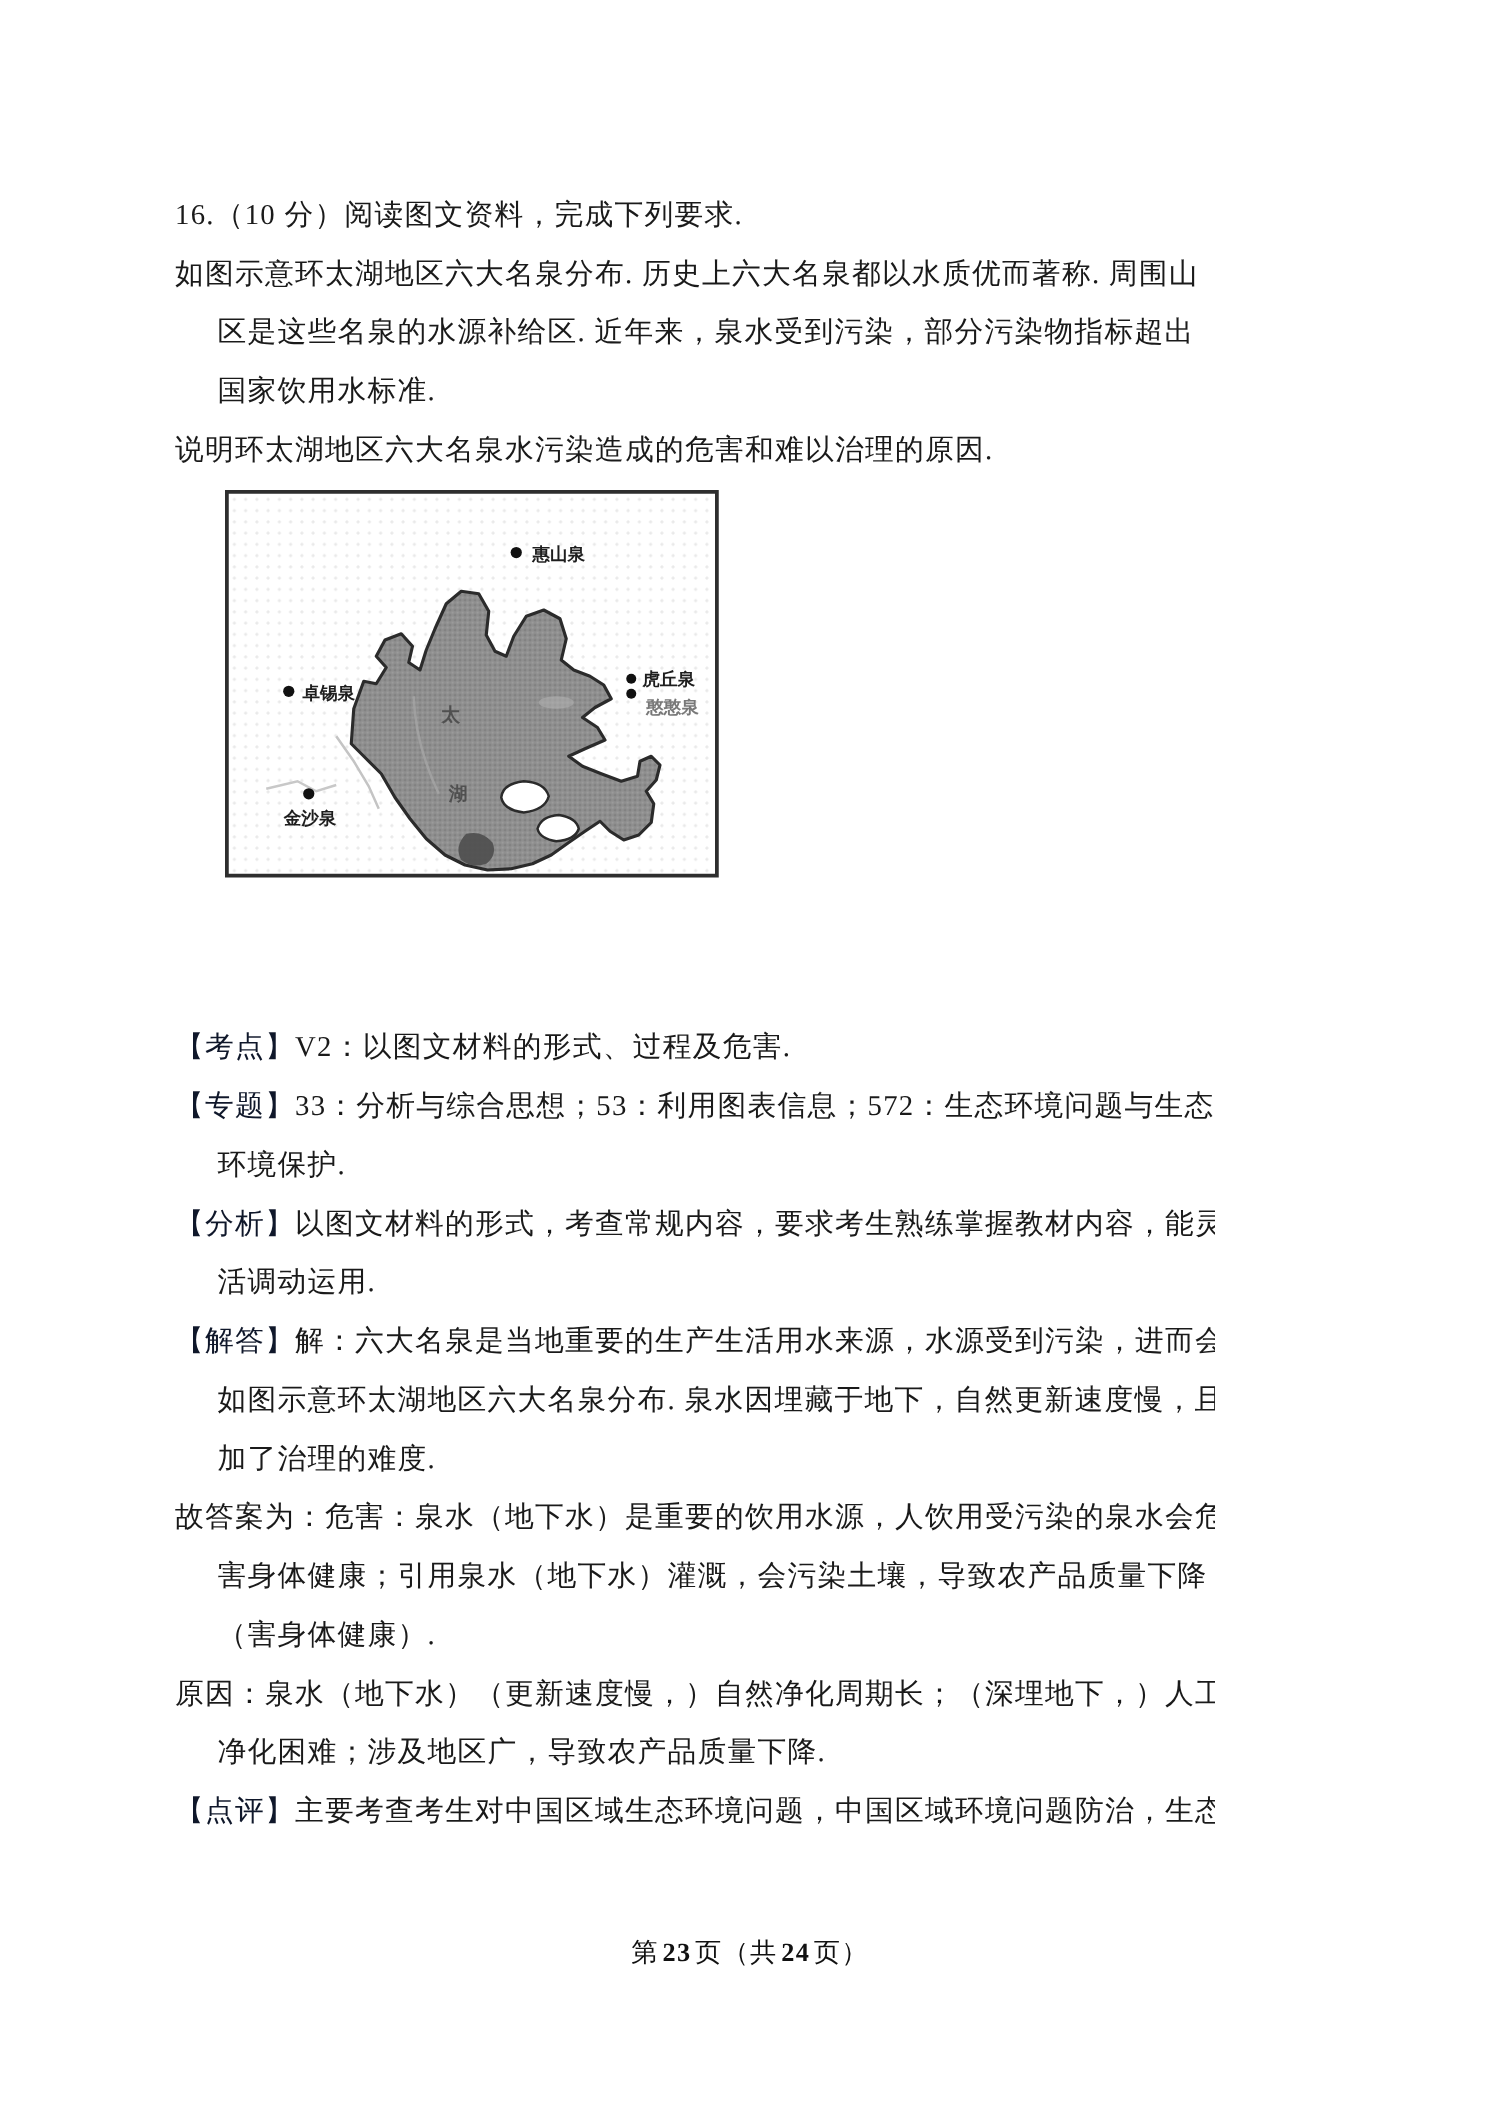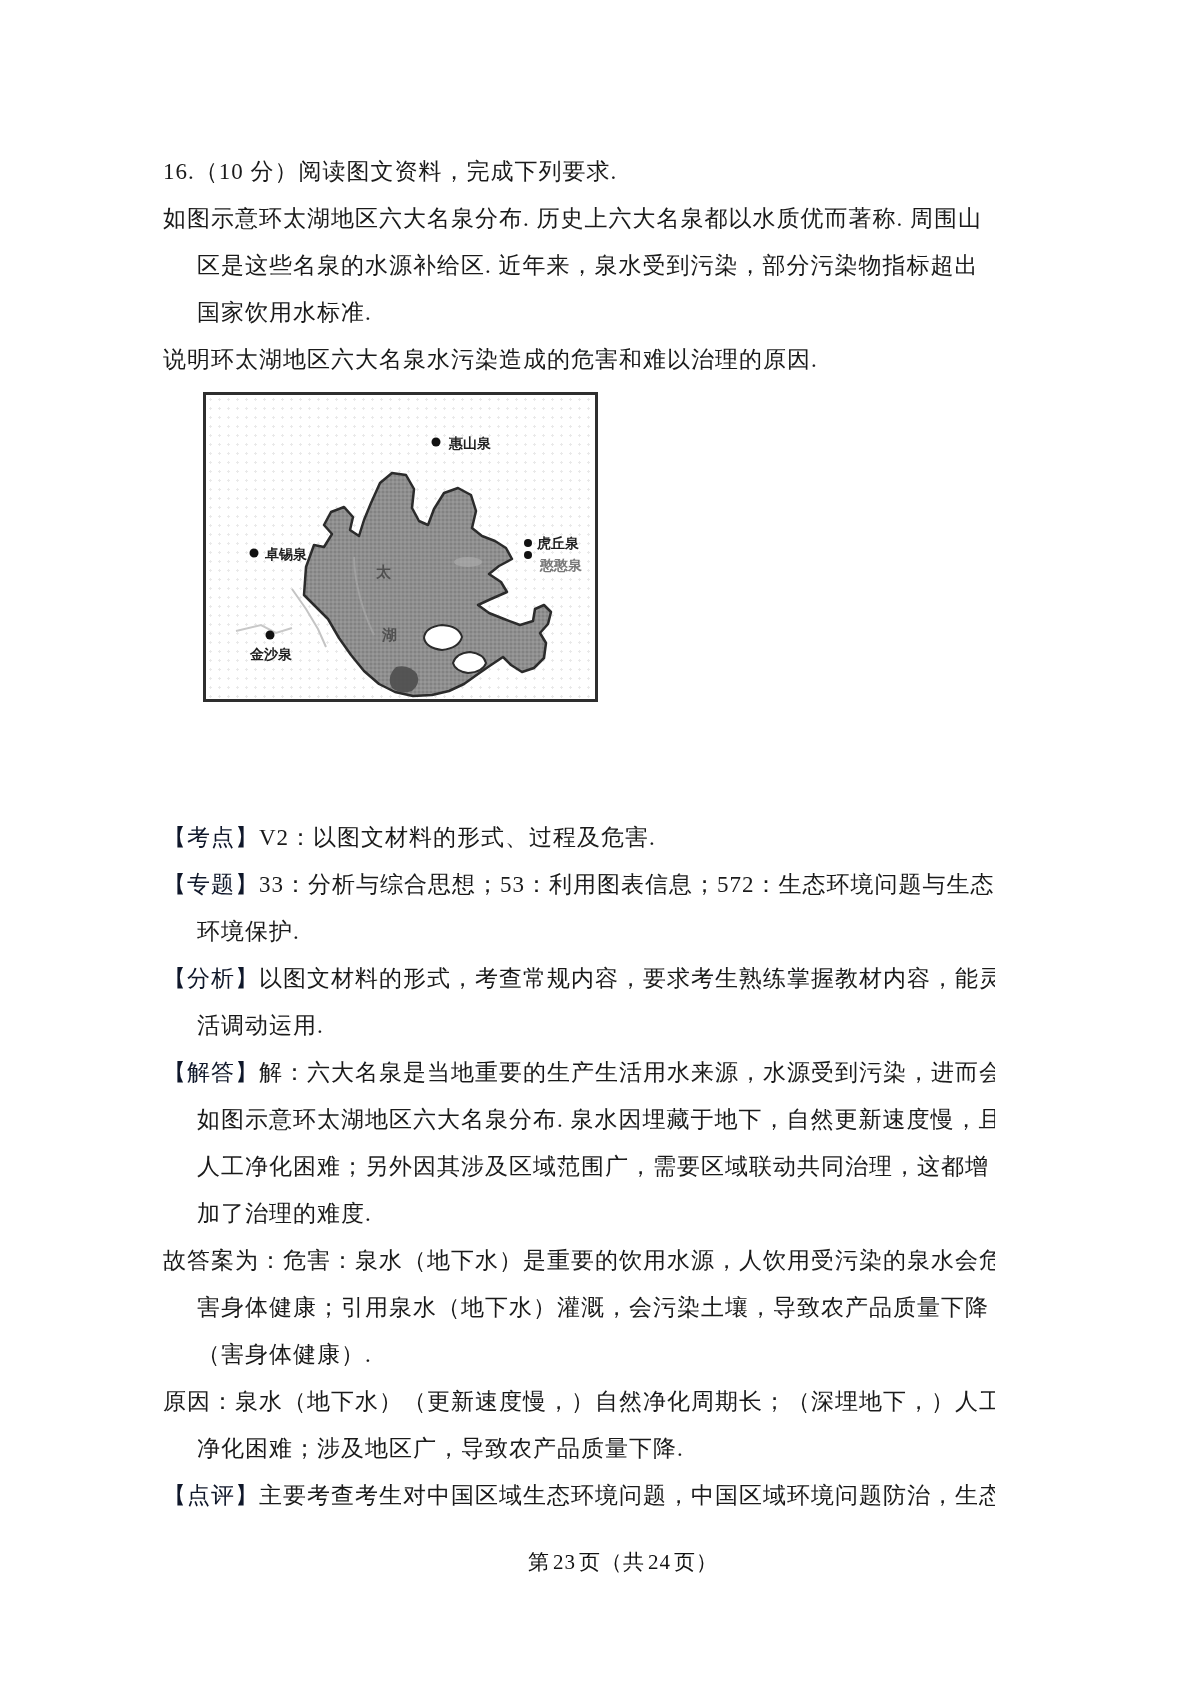--- a/index.html
+++ b/index.html
@@ -1,35 +1,35 @@
 <!DOCTYPE html>
 <html><head>
 <meta charset="utf-8">
 <style>
   html,body{margin:0;padding:0;background:#ffffff;}
   .page{
     position:relative;width:972px;height:1698px;background:#ffffff;overflow:hidden;
-    font-family:"Liberation Serif","DejaVu Serif",serif;color:#1a1a1a;margin-left:23px;
+    font-family:"Liberation Serif","DejaVu Serif",serif;color:#1a1a1a;
   }
   .content{position:absolute;left:140px;top:148px;width:935px;}
   .line{margin:0;height:47px;line-height:47px;font-size:23px;letter-spacing:1px;white-space:nowrap;}
   .indent{padding-left:34px;}
   .lbl{color:#0f172a;}
   .map-box{
     margin:9px 0 112px 40px;width:395px;height:310px;border:3px solid #2e2e2e;box-sizing:border-box;
     background-color:#ffffff;
     background-image:radial-gradient(circle,#e9e9e9 1px,transparent 1.4px);
     background-size:9px 9px;
   }
   .map-svg{display:block;}
   .map-svg text{font-family:"Liberation Serif","DejaVu Serif",serif;font-size:14px;font-weight:bold;fill:#1e1e1e;}
   .map-svg text.lake-char{font-size:15px;fill:#464646;opacity:.85;}
   .map-svg text.fuzzy{fill:#787878;}
   .footer{position:absolute;top:1548px;left:0;width:1200px;text-align:center;font-size:21px;color:#111;letter-spacing:1px;}
-  .footer .num{font-weight:normal;padding:0 3px;}
+  .footer .num{font-weight:bold;padding:0 3px;}
 </style>
 </head>
 <body>
 
 <div class="page">
   <div class="content">
 
     <p class="line"><span>16.（10 分）阅读图文资料，完成下列要求.</span></p>
     <p class="line"><span>如图示意环太湖地区六大名泉分布. 历史上六大名泉都以水质优而著称. 周围山</span></p>
     <p class="line indent"><span>区是这些名泉的水源补给区. 近年来，泉水受到污染，部分污染物指标超出</span></p>
@@ -77,21 +77,20 @@
       </svg>
     </div>
 
     <p class="line"><span class="lbl">【考点】</span><span>V2：以图文材料的形式、过程及危害.</span></p>
     <p class="line"><span class="lbl">【专题】</span><span>33：分析与综合思想；53：利用图表信息；572：生态环境问题与生态</span></p>
     <p class="line indent"><span>环境保护.</span></p>
     <p class="line"><span class="lbl">【分析】</span><span>以图文材料的形式，考查常规内容，要求考生熟练掌握教材内容，能灵</span></p>
     <p class="line indent"><span>活调动运用.</span></p>
     <p class="line"><span class="lbl">【解答】</span><span>解：六大名泉是当地重要的生产生活用水来源，水源受到污染，进而会</span></p>
     <p class="line indent"><span>如图示意环太湖地区六大名泉分布. 泉水因埋藏于地下，自然更新速度慢，且</span></p>
-    <p class="line indent"><span>人工净化困难；另外因其涉及区域范围广，需要区域联动共同治理，这都增</span></p>
     <p class="line indent"><span>加了治理的难度.</span></p>
     <p class="line"><span>故答案为：危害：泉水（地下水）是重要的饮用水源，人饮用受污染的泉水会危</span></p>
     <p class="line indent"><span>害身体健康；引用泉水（地下水）灌溉，会污染土壤，导致农产品质量下降</span></p>
     <p class="line indent"><span>（害身体健康）.</span></p>
     <p class="line"><span>原因：泉水（地下水）（更新速度慢，）自然净化周期长；（深埋地下，）人工</span></p>
     <p class="line indent"><span>净化困难；涉及地区广，导致农产品质量下降.</span></p>
     <p class="line"><span class="lbl">【点评】</span><span>主要考查考生对中国区域生态环境问题，中国区域环境问题防治，生态</span></p>
 
   </div>
 

